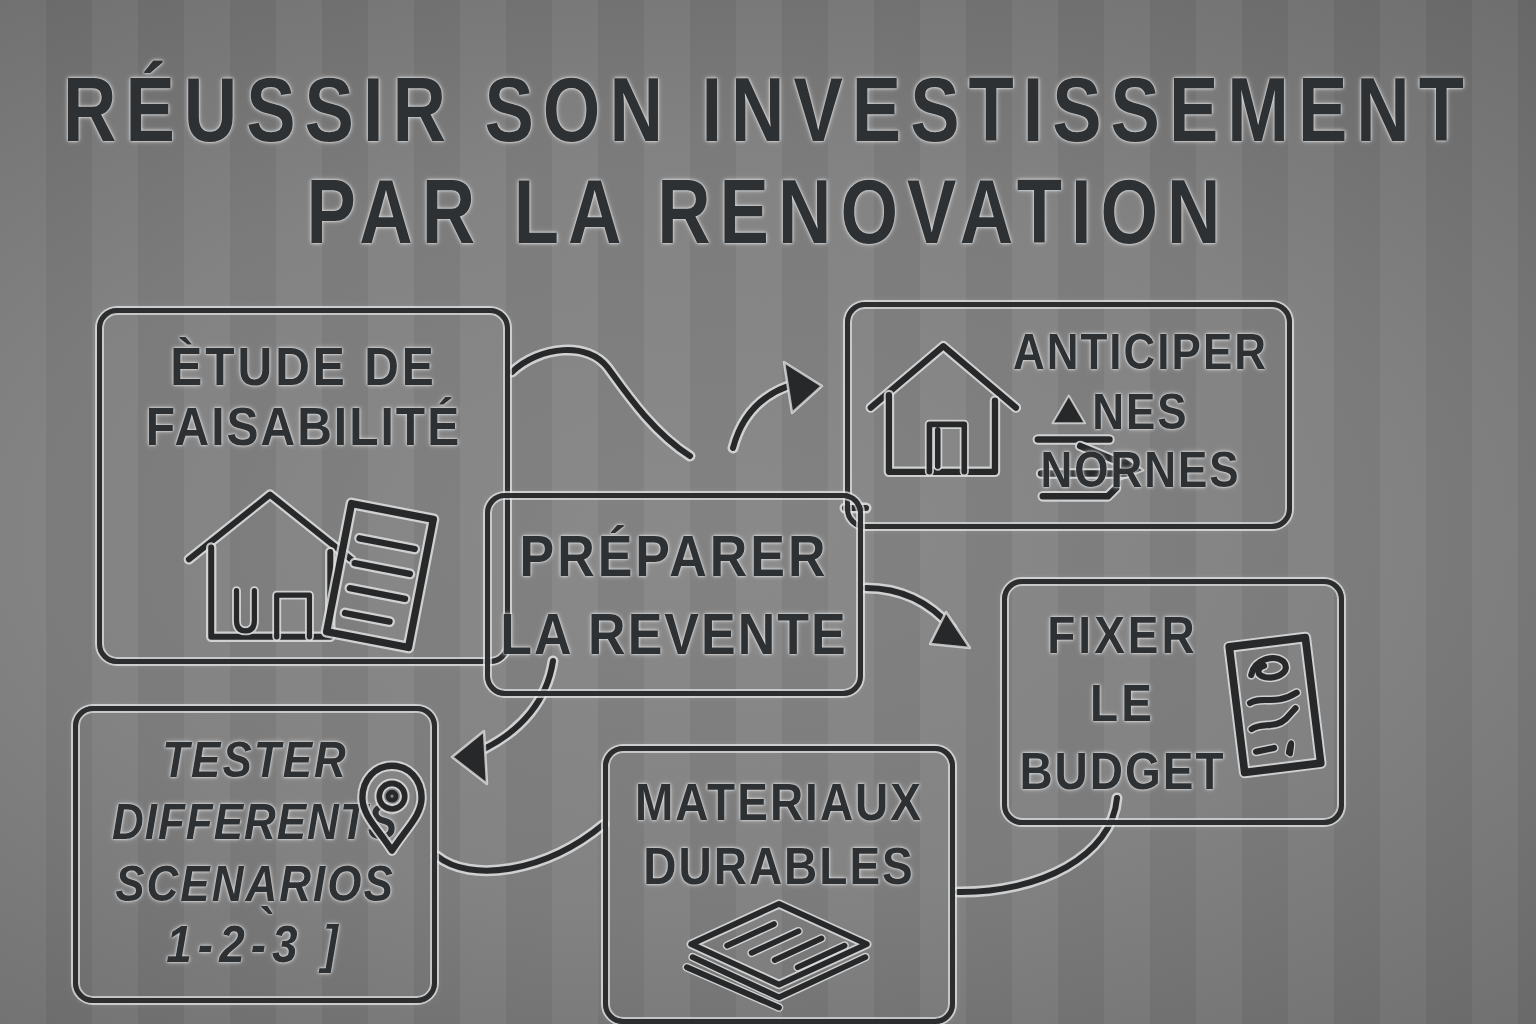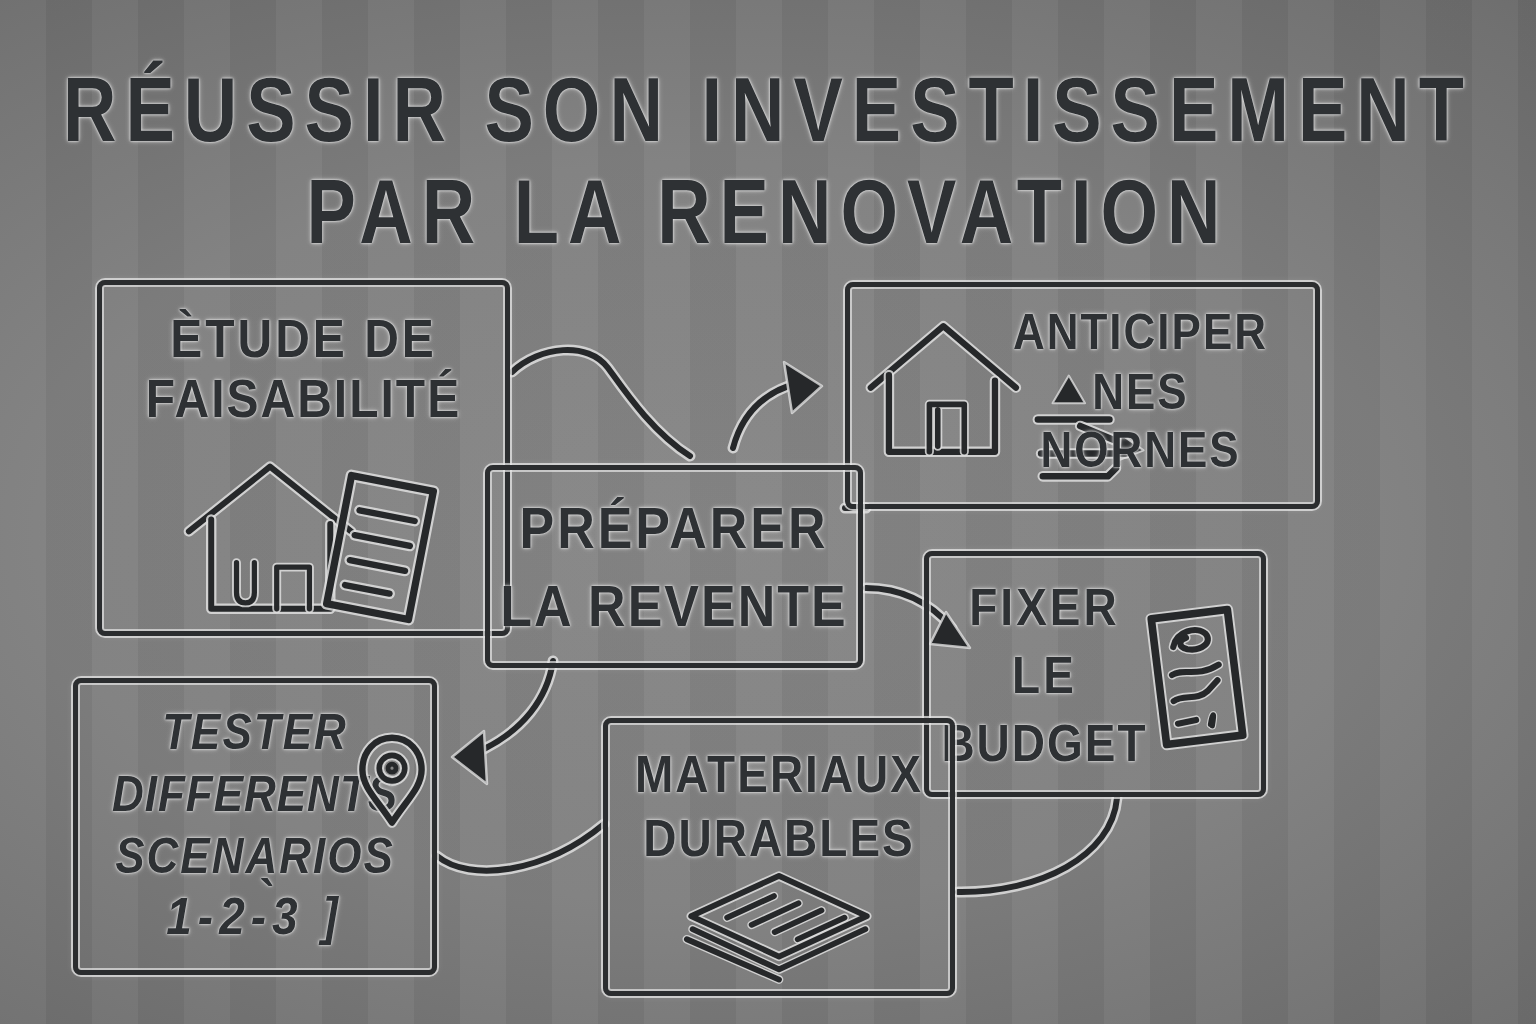--- a/index.html
+++ b/index.html
@@ -12,23 +12,24 @@
   }
   .ink-text{
     color:#2e3134;font-weight:700;
     text-shadow:0 0 1.5px #e8e8e8, 0 0 3px rgba(235,235,235,.9), 0 0 6px rgba(230,230,230,.4);
   }
   .title{
     position:absolute;left:0;width:100%;text-align:center;letter-spacing:9px;
     font-size:74px;transform:scaleY(1.22);transform-origin:center top;white-space:nowrap;
   }
   .node{
-    position:absolute;border:5px solid #2b2d2f;border-radius:8px;background:transparent;
+    position:absolute;border:5px solid #2b2d2f;border-radius:20px;background:transparent;
     box-shadow:0 0 0 2px rgba(230,230,230,.75), inset 0 0 0 2px rgba(230,230,230,.7), 0 0 7px rgba(255,255,255,.18);
     z-index:2;
+    margin-top:28px;
   }
   .line{position:absolute;width:100%;text-align:center;white-space:nowrap;transform:scaleY(1.12);}
   .iconwrap{position:absolute;}
   svg{overflow:visible;display:block;}
   .halo{stroke:#dedede;stroke-opacity:.85;fill:none;stroke-linecap:round;stroke-linejoin:round;}
   .ink{stroke:#26282a;fill:none;stroke-linecap:round;stroke-linejoin:round;}
   .inkfill{fill:#26282a;stroke:#dedede;stroke-width:2.5;stroke-opacity:.8;stroke-linejoin:round;}
   #connectors{position:absolute;inset:0;z-index:1;}
 </style>
 </head>
@@ -92,21 +93,21 @@
         <path id="doc-l" d="M30,44 H92 M30,72 H92 M30,100 H92 M30,128 H80"></path>
       </defs>
       <use href="#doc-r" class="halo" stroke-width="13"></use>
         <use href="#doc-r" class="ink" stroke-width="8"></use>
       <use href="#doc-l" class="halo" stroke-width="12"></use>
         <use href="#doc-l" class="ink" stroke-width="7"></use>
     </svg>
   </div>
 </div>
 
-<div class="node" style="left:845px;top:282px;width:437px;height:217px;padding-left:28px;">
+<div class="node" style="left:845px;top:274px;width:437px;height:217px;">
   <div class="iconwrap" style="left:18px;top:16px;">
     <svg width="150" height="172" viewBox="0 0 215 200">
       <defs>
         <path id="hb-roof" d="M4,98 L108,10 L212,98"></path>
         <path id="hb-wall" d="M30,80 L30,190 L182,190 L182,88"></path>
         <path id="hb-door" d="M88,190 L88,122 L138,122 L138,190 M100,130 L100,182"></path>
       </defs>
       <use href="#hb-roof" class="halo" stroke-width="15"></use>
         <use href="#hb-roof" class="ink" stroke-width="9"></use>
       <use href="#hb-wall" class="halo" stroke-width="15"></use>
@@ -140,21 +141,21 @@
     <div class="line ink-text" style="top:80px;font-size:44px;letter-spacing:2px;">NES</div>
     <div class="line ink-text" style="top:138px;font-size:44px;letter-spacing:2px;">NORNES</div>
   </div>
 </div>
 
 <div class="node" style="left:485px;top:465px;width:368px;height:193px;">
   <div class="line ink-text" style="top:28px;font-size:52px;letter-spacing:3px;">PRÉPARER</div>
   <div class="line ink-text" style="top:106px;font-size:52px;letter-spacing:2px;">LA REVENTE</div>
 </div>
 
-<div class="node" style="left:924px;top:551px;width:332px;height:236px;">
+<div class="node" style="left:1002px;top:551px;width:332px;height:236px;">
   <div style="position:absolute;left:8px;top:0;width:215px;height:100%;">
     <div class="line ink-text" style="top:24px;font-size:46px;letter-spacing:3px;">FIXER</div>
     <div class="line ink-text" style="top:92px;font-size:46px;letter-spacing:3px;">LE</div>
     <div class="line ink-text" style="top:160px;font-size:46px;letter-spacing:2px;">BUDGET</div>
   </div>
   <div class="iconwrap" style="left:222px;top:50px;transform:rotate(-7deg);">
     <svg width="92" height="142" viewBox="0 0 120 185">
       <defs>
         <path id="rc-r" d="M10,10 L110,10 L110,175 L10,175 Z"></path>
         <path id="rc-s1" d="M34,50 C40,30 68,26 78,38 C86,50 70,60 52,55 C40,51 42,42 52,40"></path>

